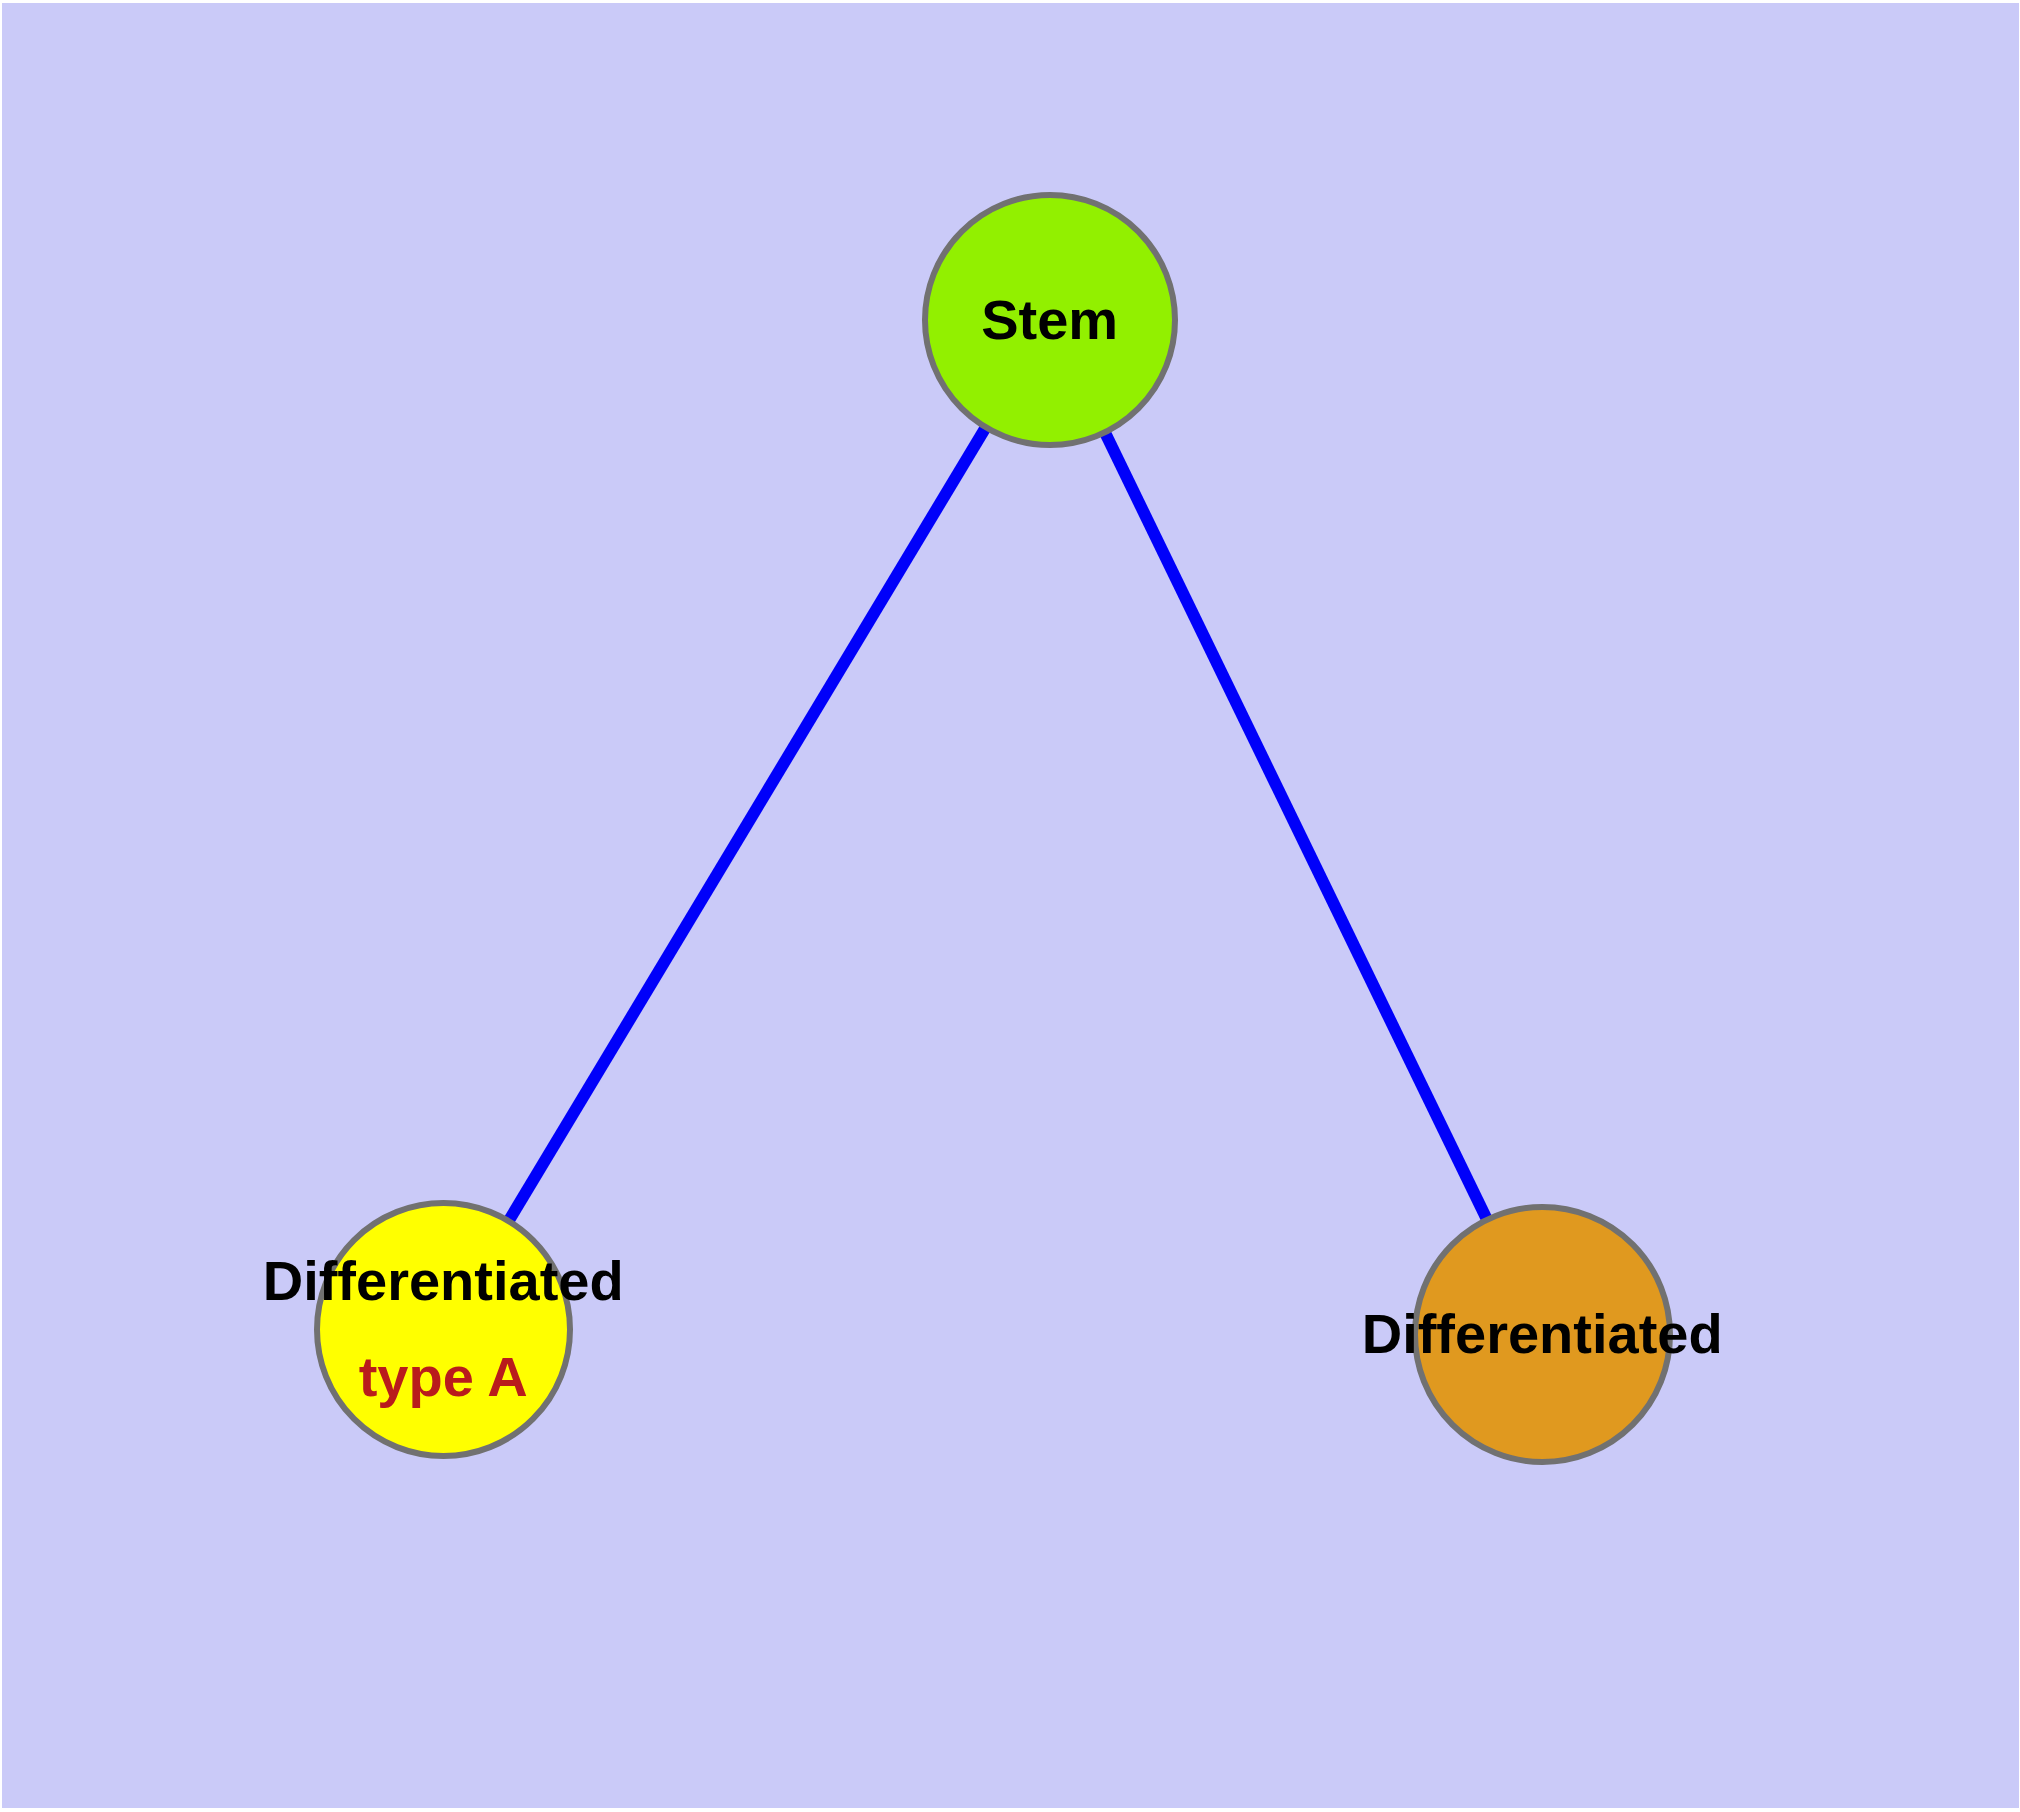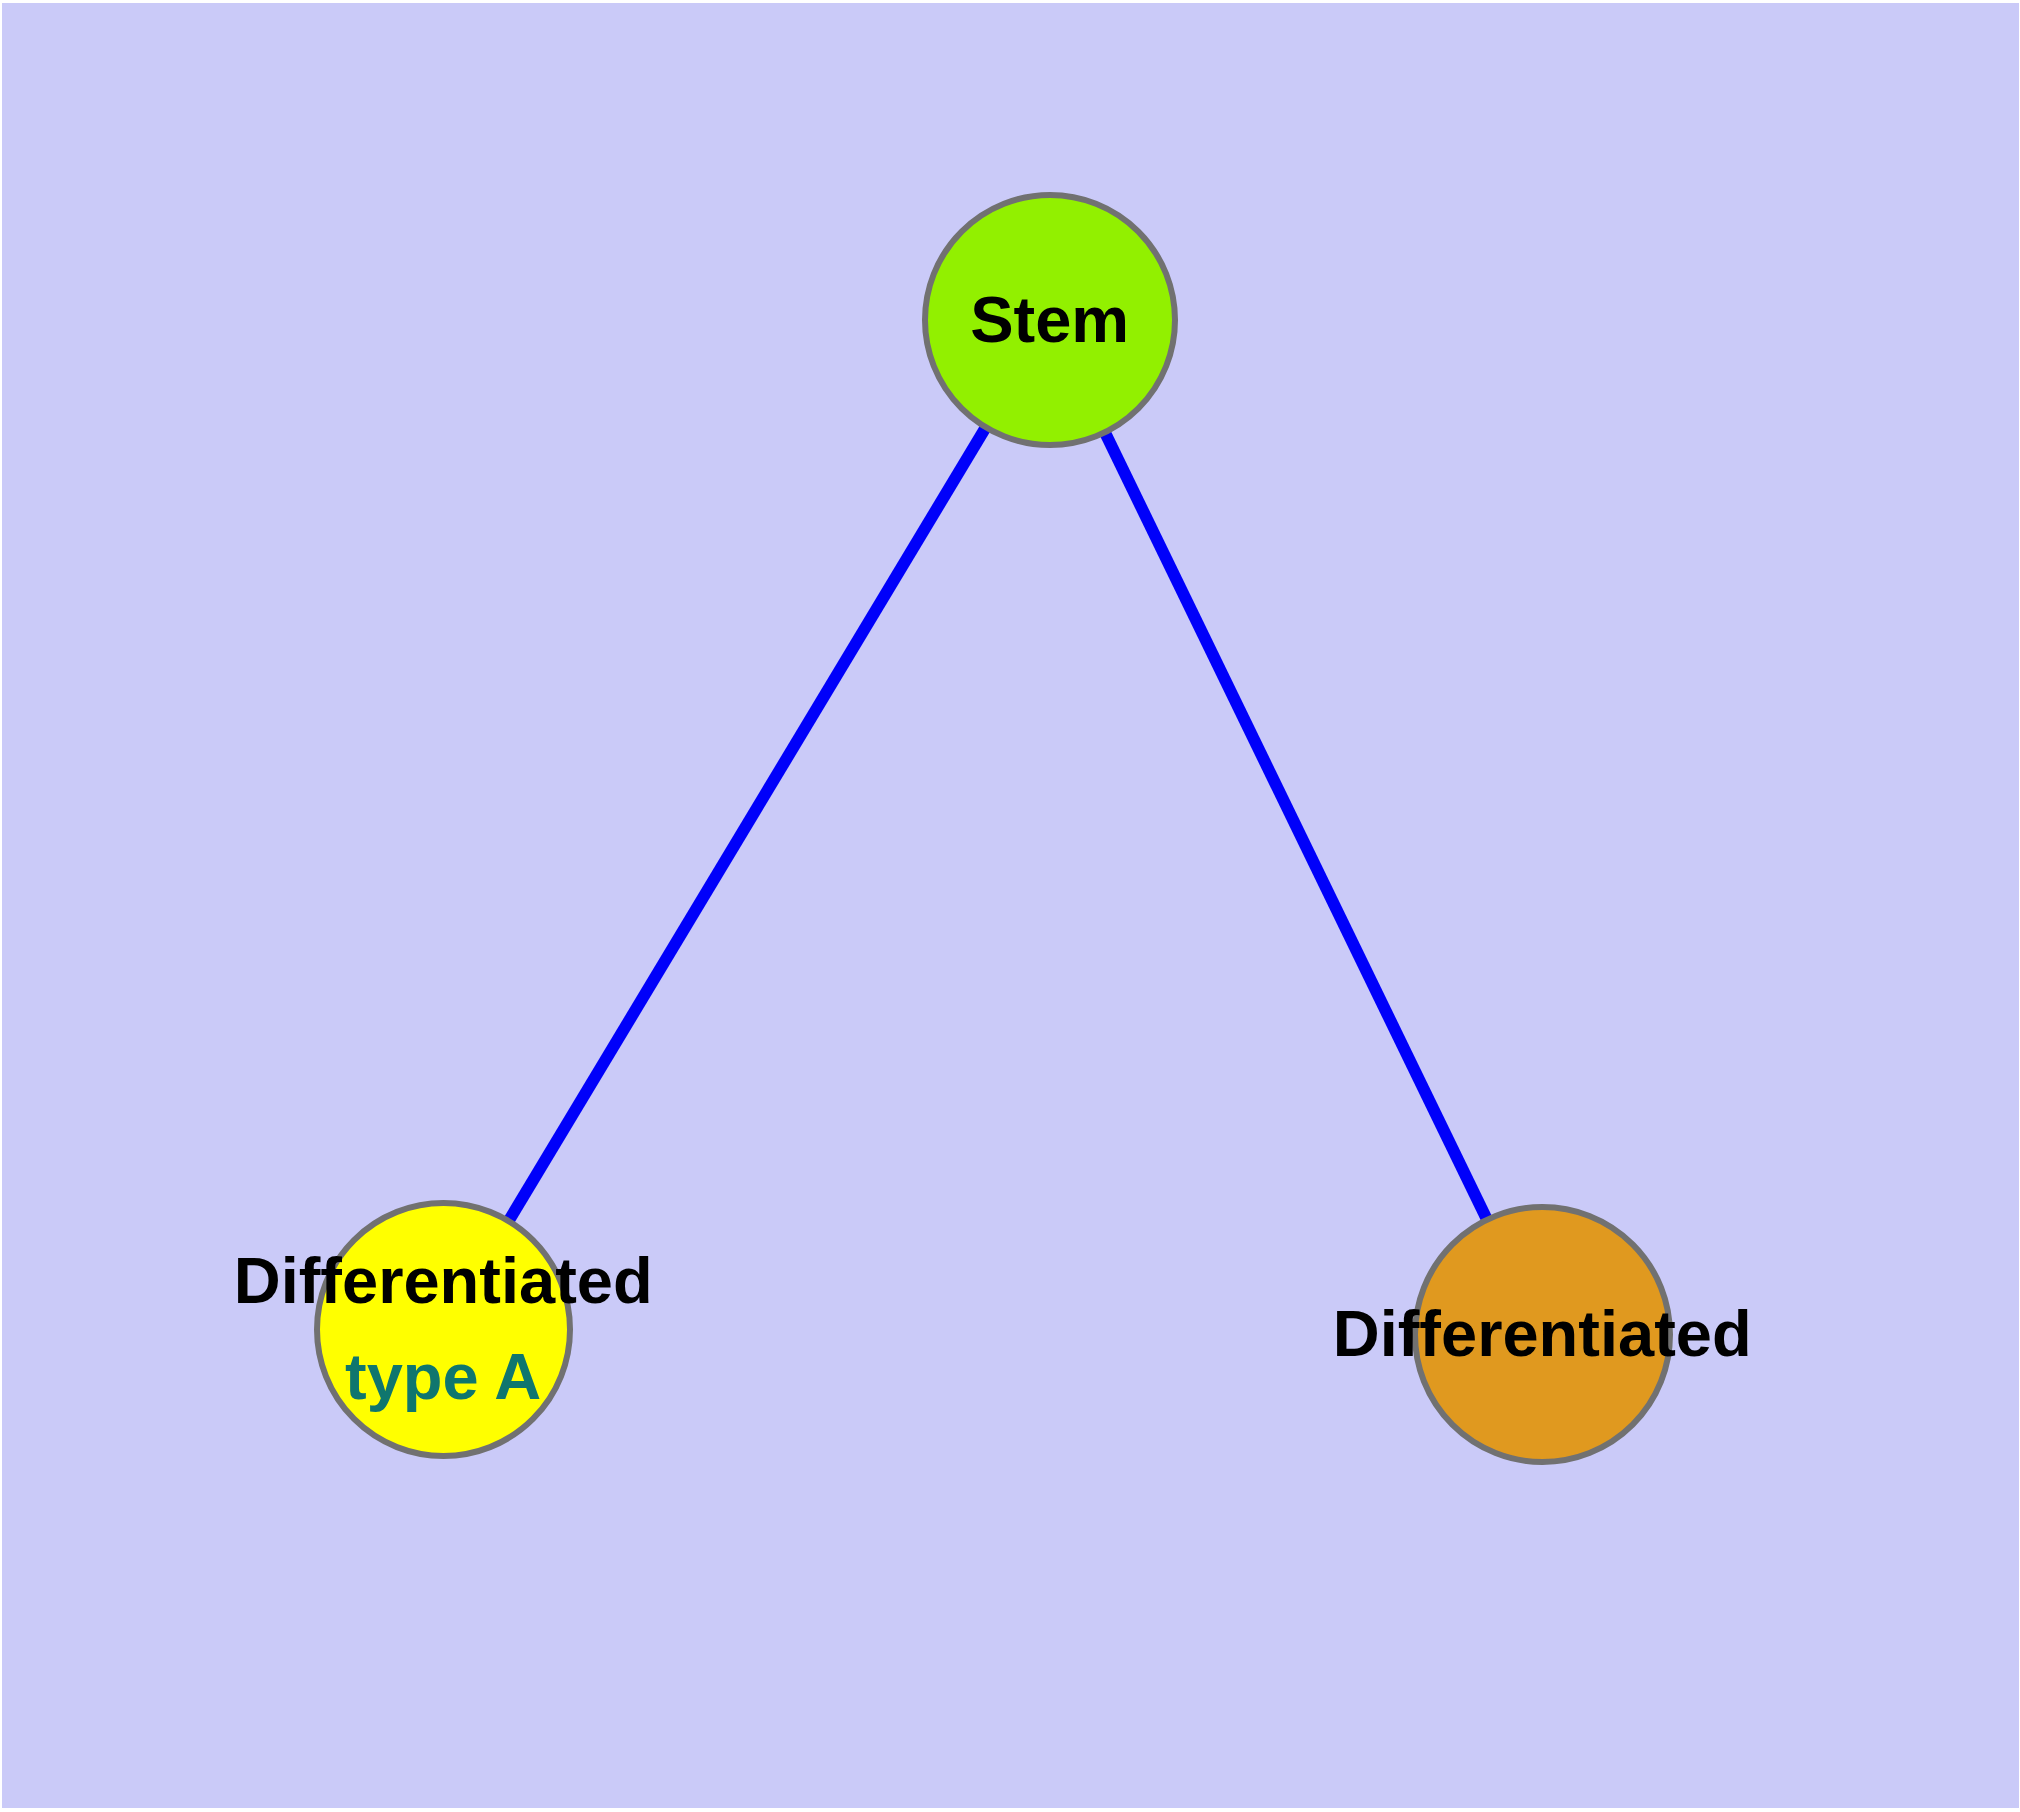--- a/index.html
+++ b/index.html
@@ -37,21 +37,21 @@
     display: flex;
     flex-direction: column;
     align-items: center;
     justify-content: center;
     overflow: visible;
   }
   .node-label-line {
     display: block;
     white-space: nowrap;
     font-weight: bold;
-    font-size: 65px;
+    font-size: 56px;
     line-height: 96px;
     color: #000000;
     text-align: center;
   }
 </style>
 </head>
 <body style="background: rgb(255, 255, 255);">
 
 <div class="canvas" style="background: rgb(202, 202, 248);">
 
@@ -59,21 +59,21 @@
       <line x1="1237" y1="374" x2="521" y2="1565" stroke="#0000FA" stroke-width="14"></line>
       <line x1="1237" y1="374" x2="1818" y2="1571" stroke="#0000FA" stroke-width="14"></line>
     </svg>
 
   <div class="node" style="left: 920px; top: 189px; height: 256px; width: 256px; background: rgb(146, 240, 0); border-color: rgb(113, 113, 113);">
     <span class="node-label-line" style="color: rgb(0, 0, 0);">Stem</span>
   </div>
 
   <div class="node" style="left: 312px; top: 1197px; height: 259px; width: 259px; background: rgb(255, 255, 0); border-color: rgb(113, 113, 113);">
     <span class="node-label-line" style="color: rgb(0, 0, 0);">Differentiated</span>
-    <span class="node-label-line" style="color: #0f766e;">type A</span>
+    <span class="node-label-line" style="color: #b91c1c;">type A</span>
   </div>
 
   <div class="node" style="left: 1410px; top: 1201px; height: 261px; width: 261px; background: rgb(224, 153, 31); border-color: rgb(113, 113, 113);">
     <span class="node-label-line" style="color: rgb(0, 0, 0);">Differentiated</span>
   </div>
 
 </div>
 
 
 </body></html>

